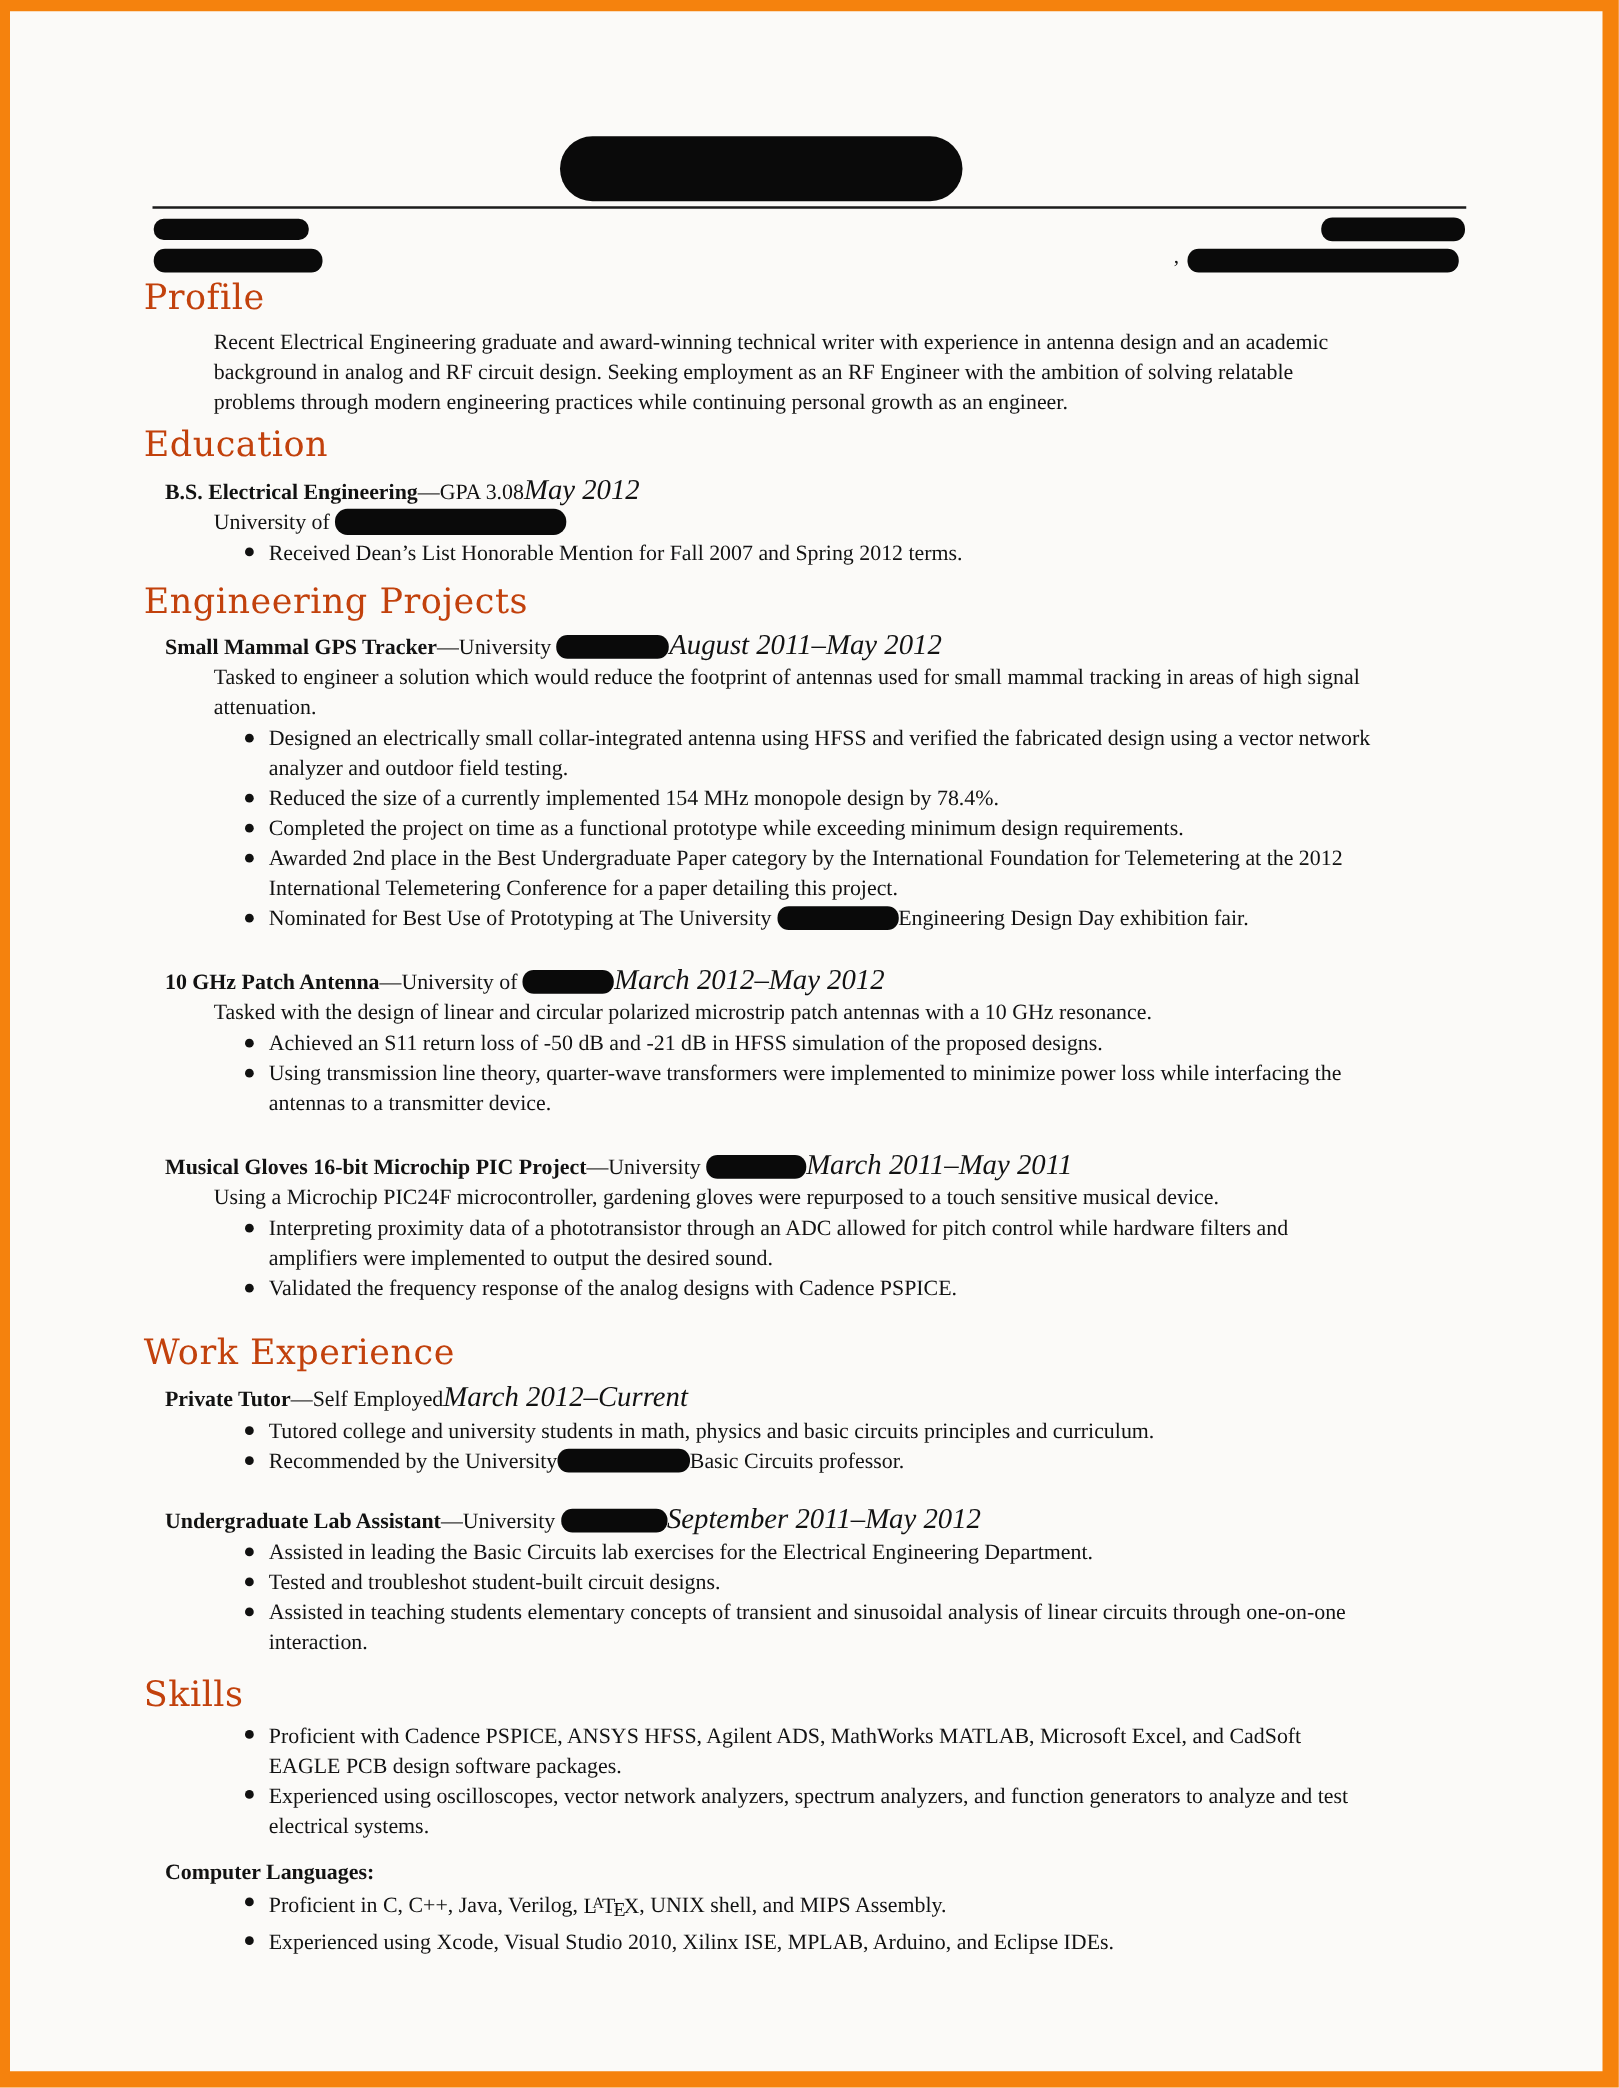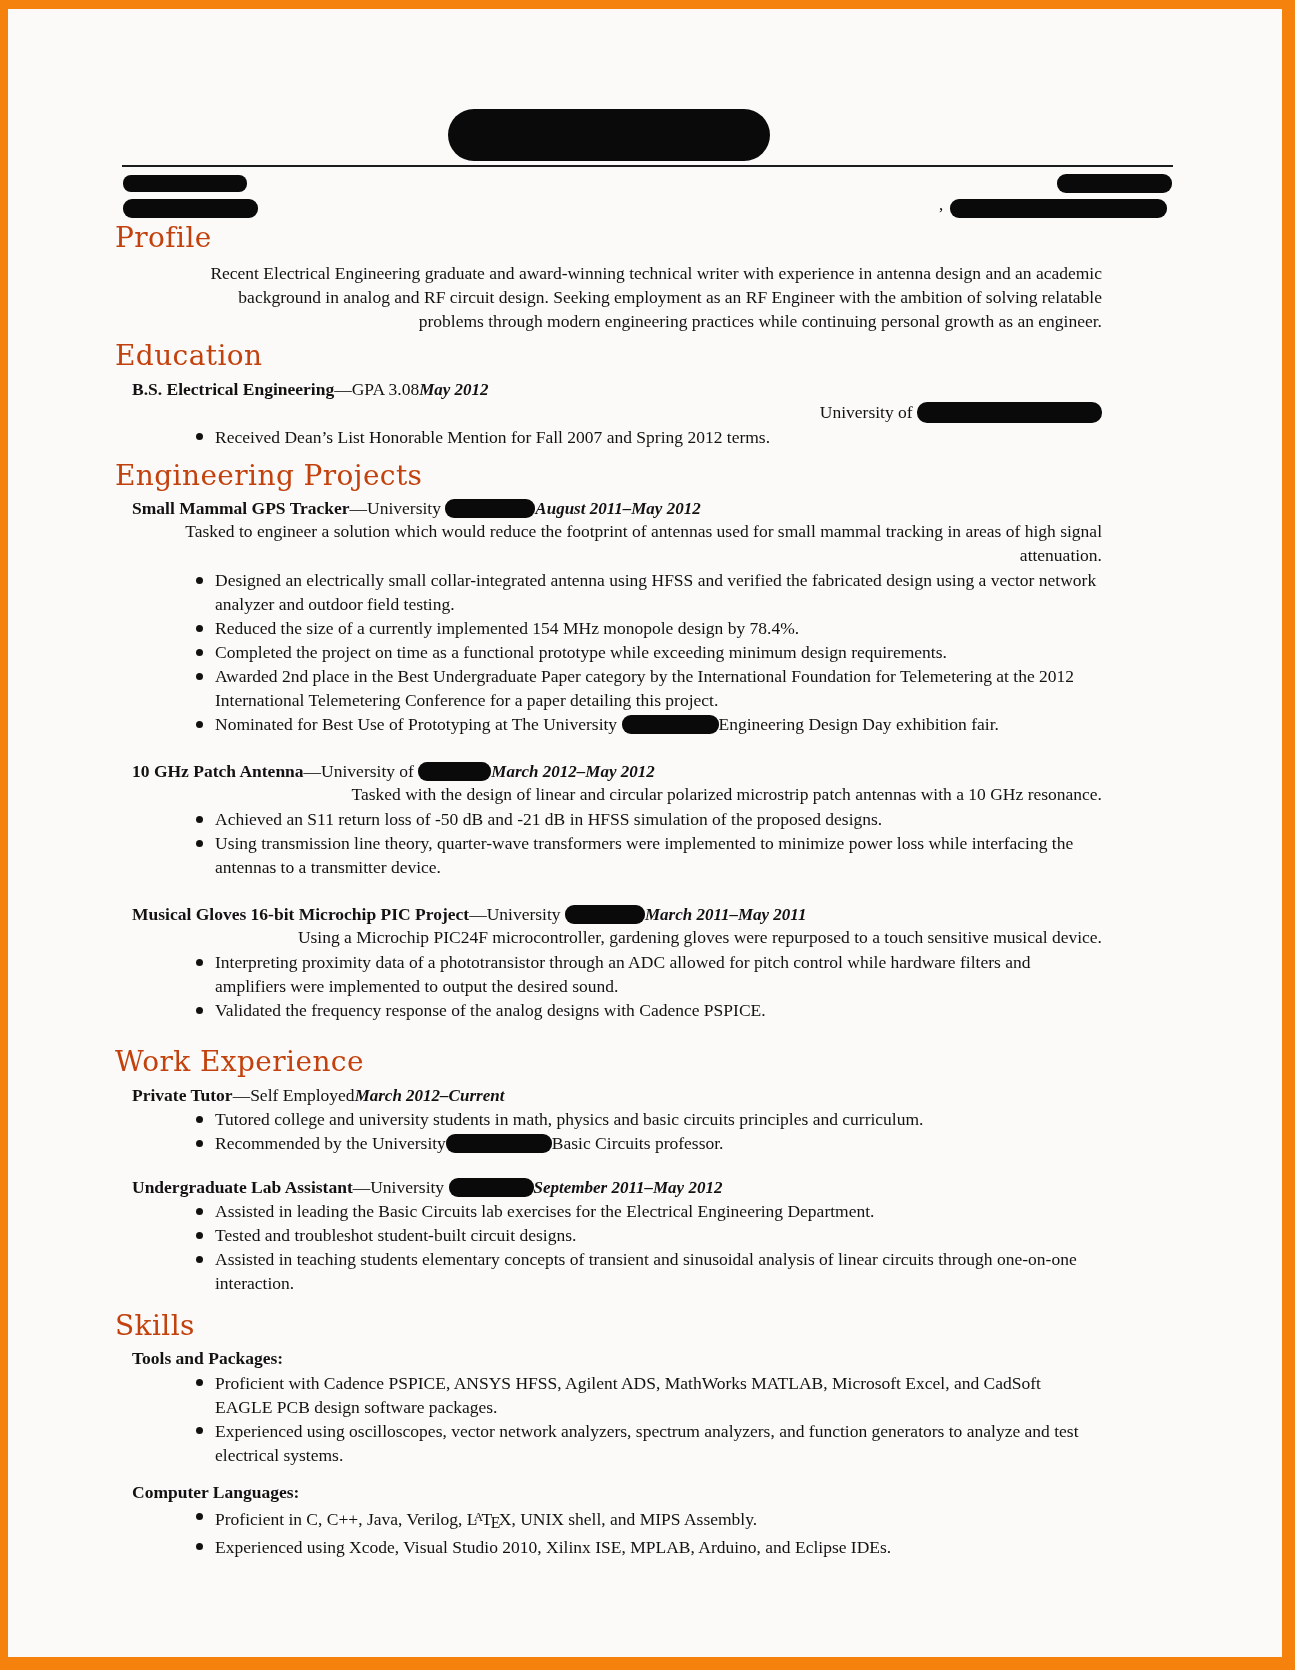--- a/index.html
+++ b/index.html
@@ -27,25 +27,25 @@
   .c-r2 { position:absolute; left:942px; top:190px; width:217px; height:19px; border-radius:9px; }
   .c-comma { position:absolute; left:931px; top:186px; font-size:17px; }
   
   .content { padding:0 180px 0 107px; }
   h2.section {
     font-family:"DejaVu Serif", serif;
     font-weight:400; font-size:28px; line-height:1.1;
     margin:8px 0 7px 0; letter-spacing:0.4px; color:#c2410c;
   }
   .body-txt { font-size:17.5px; line-height:24px; }
-  .indent-1 { margin-left:56px;text-align:right; }        
+  .indent-1 { margin-left:56px; }        
   .row { display:flex; align-items:baseline; margin-left:17px; }
   .row .titl { font-size:17.5px; }
   .row .titl b { font-weight:700; }
-  .row .date { font-weight:700; font-style:italic; font-size:17px; white-space:nowrap; }
+  .row .date { font-weight:400; font-style:italic; font-size:23px; white-space:nowrap; }
   ul.blt { list-style:none; margin:1px 0 0 0; padding:0 0 0 74px; }
   ul.blt li { position:relative; padding-left:26px; font-size:17.5px; line-height:24px; }
   ul.blt li::before {
     content:""; position:absolute; left:7px; top:8.5px;
     width:7px; height:7px; border-radius:50%; background:#111;
   }
   .item { margin-bottom:25px; }
   .item-tight { margin-bottom:12px; }
   .r-inline { border-radius:9px; height:19px; vertical-align:-4px; }
   .r-school { border-radius:10px; height:21px; vertical-align:-5px; }
@@ -149,21 +149,20 @@
       <ul class="blt">
         <li>Assisted in leading the Basic Circuits lab exercises for the Electrical Engineering Department.</li>
         <li>Tested and troubleshot student-built circuit designs.</li>
         <li>Assisted in teaching students elementary concepts of transient and sinusoidal analysis of linear circuits through one-on-one interaction.</li>
       </ul>
     </div>
 
     <h2 class="section" style="margin-top:16px; margin-bottom:4px;">Skills</h2>
 
     <div class="grp">
-      <div class="grp-label">Tools and Packages:</div>
       <ul class="blt">
         <li>Proficient with Cadence PSPICE, ANSYS HFSS, Agilent ADS, MathWorks MATLAB, Microsoft Excel, and CadSoft EAGLE PCB design software packages.</li>
         <li>Experienced using oscilloscopes, vector network analyzers, spectrum analyzers, and function generators to analyze and test electrical systems.</li>
       </ul>
     </div>
 
     <div class="grp">
       <div class="grp-label">Computer Languages:</div>
       <ul class="blt">
         <li><span>Proficient in C, C++, Java, Verilog, </span><span><span>L</span><span class="lx-a">A</span><span>T</span><span class="lx-e">E</span><span>X</span></span><span>, UNIX shell, and MIPS Assembly.</span></li>

